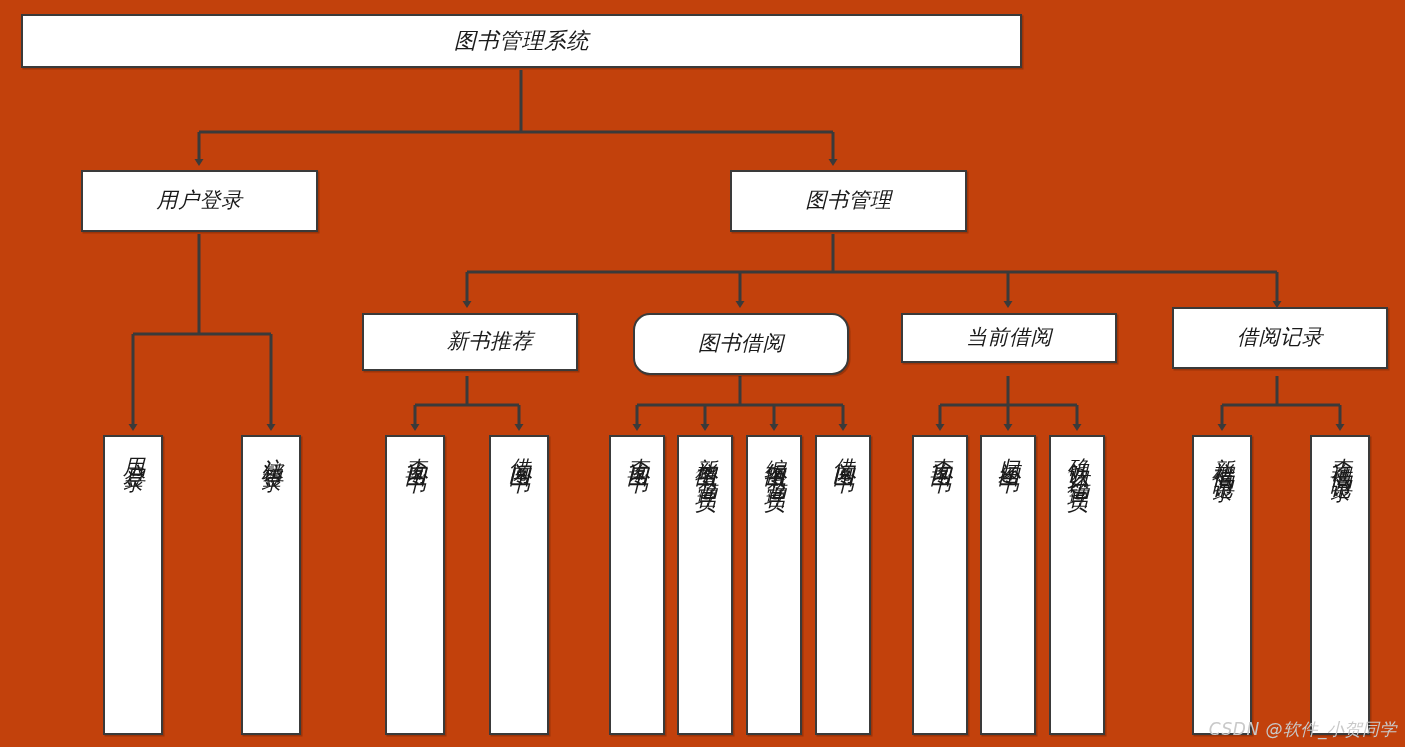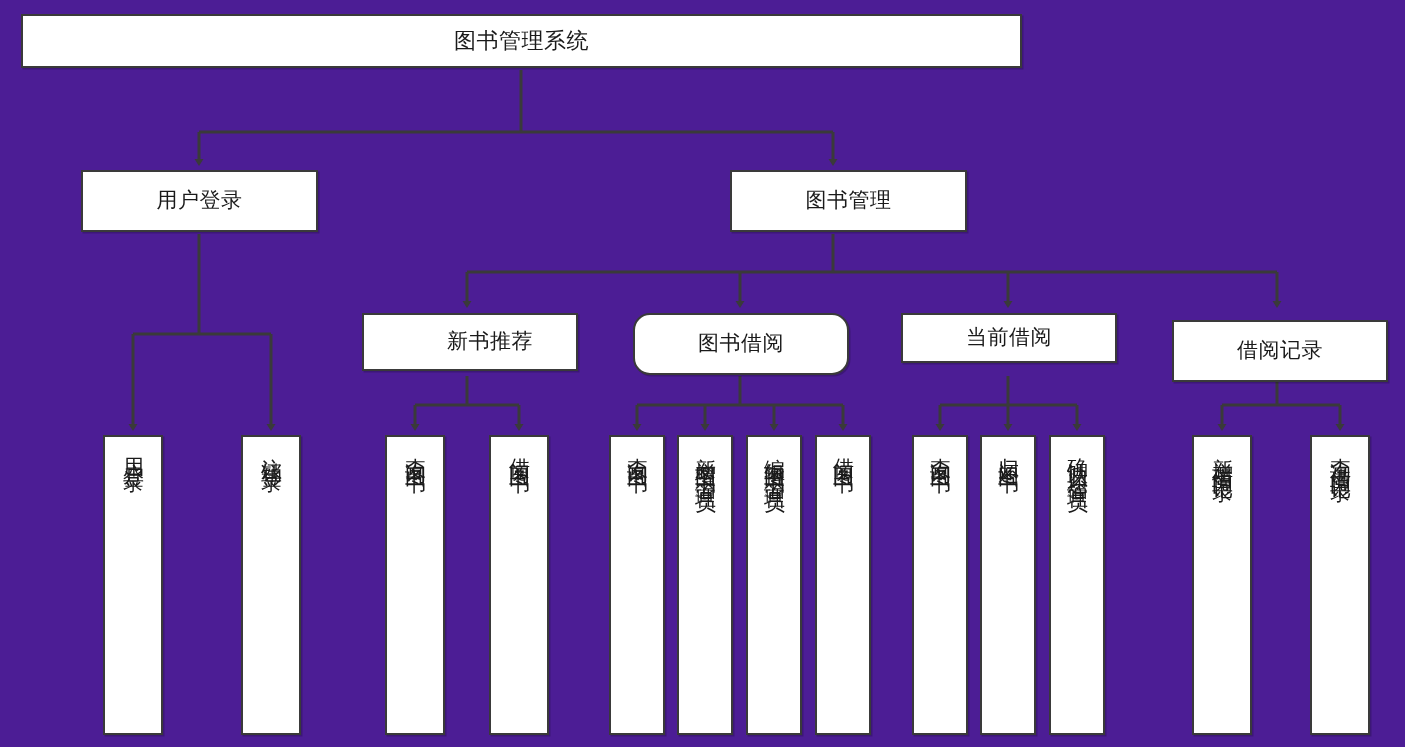--- a/index.html
+++ b/index.html
@@ -8,22 +8,23 @@
     padding: 0;
     background: #ffffff;
   }
   body {
     font-family: "DejaVu Sans", "Liberation Sans", sans-serif;
   }
   #diagram-root {
     position: relative;
     width: 1405px;
     height: 747px;
-    background: #4c1d95;
+    background: #c2410c;
     overflow: hidden;
+    font-style: italic;
   }
   #edge-layer {
     position: absolute;
     left: 0;
     top: 0;
     width: 1405px;
     height: 747px;
     pointer-events: none;
   }
   .node {
@@ -141,21 +142,21 @@
 
   <div class="node node-h" style="left:362px; top:313px; width:216px; height:58px;padding-left:40px;">
     <span class="node-label">新书推荐</span>
   </div>
   <div class="node node-h" style="left:633px; top:313px; width:216px; height:62px;border-radius:17px;">
     <span class="node-label">图书借阅</span>
   </div>
   <div class="node node-h" style="left:901px; top:313px; width:216px; height:50px;">
     <span class="node-label">当前借阅</span>
   </div>
-  <div class="node node-h" style="left:1172px; top:320px; width:216px; height:62px;">
+  <div class="node node-h" style="left:1172px; top:307px; width:216px; height:62px;">
     <span class="node-label">借阅记录</span>
   </div>
 
   <div class="node node-leaf" style="left:103px; top:435px; width:60px; height:300px;">
     <span class="node-label">用户登录</span>
   </div>
   <div class="node node-leaf" style="left:241px; top:435px; width:60px; height:300px;">
     <span class="node-label">注销登录</span>
   </div>
 
@@ -189,14 +190,15 @@
     <span class="node-label">确认归还（管理员）</span>
   </div>
 
   <div class="node node-leaf" style="left:1192px; top:435px; width:60px; height:300px;">
     <span class="node-label">新增借阅记录</span>
   </div>
   <div class="node node-leaf" style="left:1310px; top:435px; width:60px; height:300px;">
     <span class="node-label">查询借阅记录</span>
   </div>
 
+  <div id="watermark">CSDN @软件_小贺同学</div>
 
 </div>
 
 </body></html>

